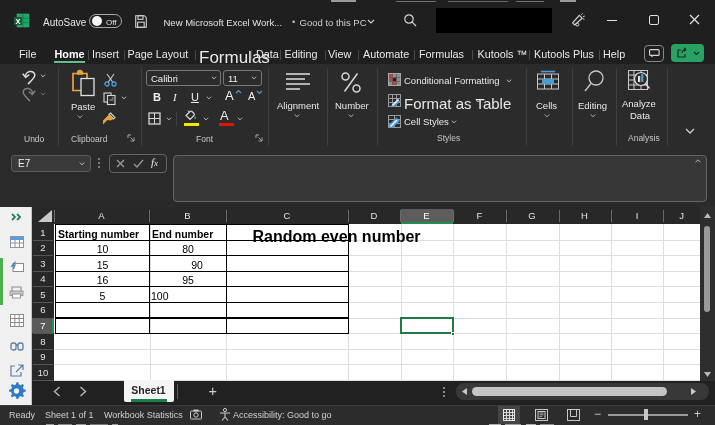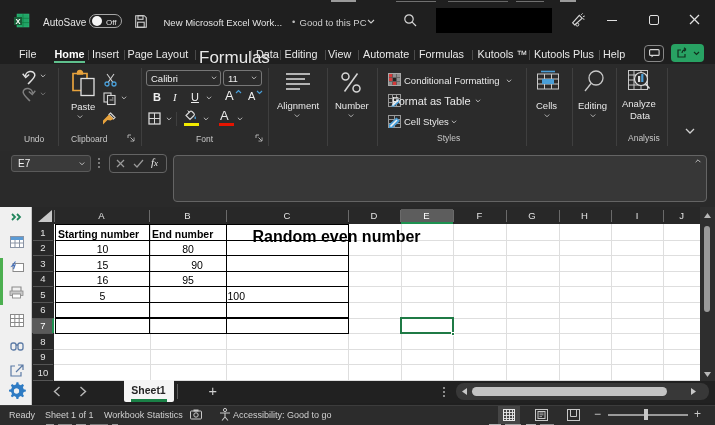--- a/index.html
+++ b/index.html
@@ -270,21 +270,21 @@
     </svg>
 <svg class="abs" style="left:388px;top:94px;" width="13" height="13" viewBox="0 0 13 13">
   <rect x="0.5" y="0.5" width="12" height="12" fill="none" stroke="#9a9a9a"></rect>
   <line x1="0.5" y1="4.5" x2="12.5" y2="4.5" stroke="#9a9a9a"></line>
   <line x1="0.5" y1="8.5" x2="12.5" y2="8.5" stroke="#9a9a9a"></line>
   <line x1="4.5" y1="0.5" x2="4.5" y2="12.5" stroke="#9a9a9a"></line>
   <line x1="8.5" y1="0.5" x2="8.5" y2="12.5" stroke="#9a9a9a"></line>
   <path d="M3 12 L10 5 L12.5 7.5 L5.5 13 Z" fill="#4a9fd8"></path>
   <path d="M4.5 11.5 L10.5 5.5" stroke="#f0f0f0" stroke-width="1.6"></path>
 </svg>
-<div class="txt" style="left:392px;top:95px;font-size:11px;color:#e8e8e8;">Format as Table</div>
+<div class="txt" style="left:404px;top:95px;font-size:15px;color:#e8e8e8;">Format as Table</div>
 <svg class="chev" style="left:475px;top:98px;" width="7" height="5" viewBox="0 0 7 5">
       <path d="M1 1 l2.5 2.5 L6 1" fill="none" stroke="#cfcfcf" stroke-width="1"></path>
     </svg>
 <svg class="abs" style="left:388px;top:115px;" width="13" height="13" viewBox="0 0 13 13">
   <rect x="0.5" y="0.5" width="12" height="12" fill="none" stroke="#9a9a9a"></rect>
   <line x1="0.5" y1="4.5" x2="12.5" y2="4.5" stroke="#9a9a9a"></line>
   <line x1="0.5" y1="8.5" x2="12.5" y2="8.5" stroke="#9a9a9a"></line>
   <line x1="6.5" y1="0.5" x2="6.5" y2="12.5" stroke="#9a9a9a"></line>
   <path d="M1 9.5 L8.5 2.5 L12 6 L4.5 13 L1 13 Z" fill="#4a9fd8"></path>
   <path d="M2.5 11.5 L9 5" stroke="#f0f0f0" stroke-width="1.6"></path>
@@ -463,21 +463,21 @@
 <div class="txt" style="left:58px;top:227.5px;font-size:10.5px;font-weight:bold;color:#000;">Starting number</div>
 <div class="txt" style="left:152px;top:227.5px;font-size:10.5px;font-weight:bold;color:#000;">End number</div>
 <div class="txt" style="left:228.5px;top:227.5px;font-size:16px;font-weight:bold;color:#000;margin-left:24px;">Random even number</div>
 <div class="txt" style="left:56px;top:243px;width:93px;text-align:center;font-size:10.5px;color:#000;">10</div>
 <div class="txt" style="left:151px;top:243px;width:74px;text-align:center;font-size:10.5px;color:#000;">80</div>
 <div class="txt" style="left:56px;top:258.6px;width:93px;text-align:center;font-size:10.5px;color:#000;">15</div>
 <div class="txt" style="left:151px;top:258.6px;width:92px;text-align:center;font-size:10.5px;color:#000;">90</div>
 <div class="txt" style="left:56px;top:274.2px;width:93px;text-align:center;font-size:10.5px;color:#000;">16</div>
 <div class="txt" style="left:151px;top:274.2px;width:74px;text-align:center;font-size:10.5px;color:#000;">95</div>
 <div class="txt" style="left:56px;top:289.7px;width:93px;text-align:center;font-size:10.5px;color:#000;">5</div>
-<div class="txt" style="left:151px;top:289.7px;width:94px;text-align:right;font-size:10.5px;color:#000;">100</div>
+<div class="txt" style="left:151px;top:289.7px;width:94px;text-align:left;font-size:10.5px;color:#000;">100</div>
 
 <div class="abs" style="left:399.8px;top:316.8px;width:54px;height:17.4px;border:2px solid #1f7a45;"></div>
 <div class="abs" style="left:450.8px;top:331.8px;width:4.5px;height:4.5px;background:#1f7a45;border:1px solid #fff;"></div>
 
 <div class="abs" style="left:700px;top:207px;width:15px;height:174px;background:#2e2e2e;"></div>
 <svg class="abs" style="left:703px;top:212px;" width="9" height="7" viewBox="0 0 9 7">
       <path d="M1 6 L4.5 1 L8 6 Z" fill="#b8b8b8"></path>
     </svg>
 <div class="abs" style="left:704px;top:226px;width:6px;height:86px;background:#9a9a9a;border-radius:3px;"></div>
 <svg class="abs" style="left:703px;top:371px;" width="9" height="7" viewBox="0 0 9 7">

